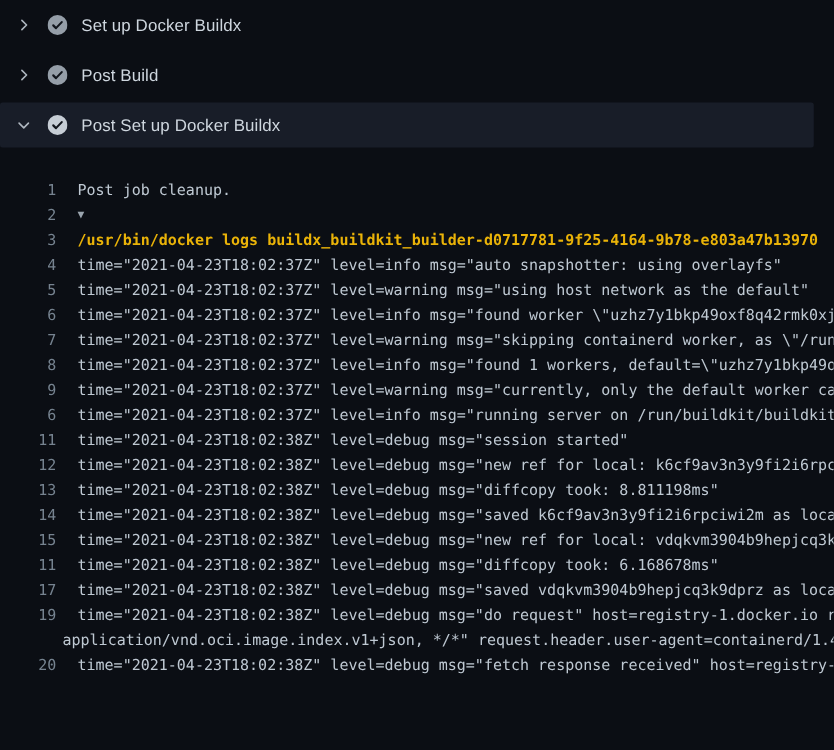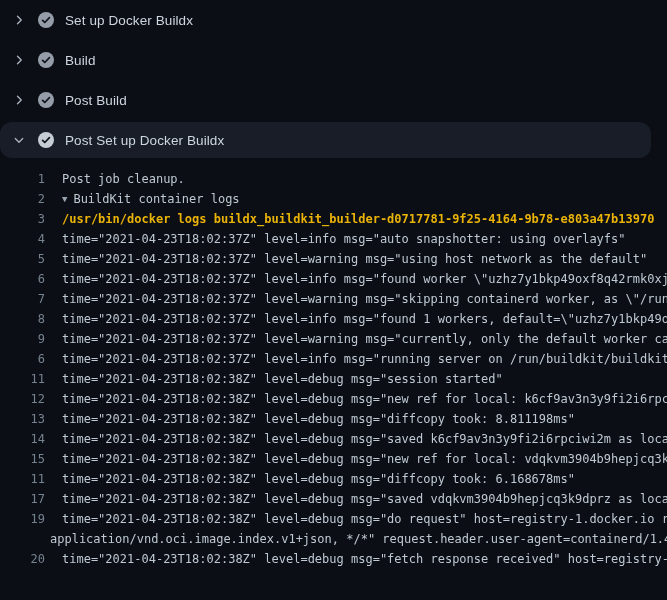--- a/index.html
+++ b/index.html
@@ -9,22 +9,22 @@
     font-family:"Liberation Sans", sans-serif;
     -webkit-font-smoothing:antialiased;
   }
   
   .steps { width:651px; }
   .step {
     height:40px; display:flex; align-items:center;
     padding-left:12px; box-sizing:border-box; cursor:pointer;
   }
   .step.expanded {
-    height:36px; margin-top:2px; margin-bottom:2px;
-    background:#181d28; border-radius:12px;
+    height:36px; margin-top:2px; margin-bottom:15px;
+    background:#181d28; border-radius:2px;
   }
   .chev { width:14px; height:14px; display:flex; align-items:center; justify-content:center; margin-right:12px; color:#aeb6bf; }
   .chev svg { display:block; }
   .chev.down svg { transform:rotate(90deg); }
   .check { width:16px; height:16px; margin-right:11px; color:#959ea8; }
   .step.expanded .check { color:#c6cdd5; }
   .check svg { display:block; }
   .step-label { font-size:13.5px; color:#ced6de; letter-spacing:0.1px; }
   
   .log {
@@ -60,78 +60,63 @@
     </span>
     <span class="check">
       <svg width="16" height="16" viewBox="0 0 16 16">
           <circle cx="8" cy="8" r="8" fill="currentColor"></circle>
           <path d="M4.6 8.3l2.2 2.2 4.6-4.8" fill="none" stroke="#11151c" stroke-width="1.7" stroke-linecap="round" stroke-linejoin="round"></path>
         </svg>
     </span>
     <span class="step-label">Set up Docker Buildx</span>
   </div>
 
+
   <div class="step">
     <span class="chev">
       <svg width="12" height="12" viewBox="0 0 16 16">
           <path d="M6 3l5 5-5 5" fill="none" stroke="currentColor" stroke-width="1.7" stroke-linecap="round" stroke-linejoin="round"></path>
         </svg>
     </span>
     <span class="check">
       <svg width="16" height="16" viewBox="0 0 16 16">
           <circle cx="8" cy="8" r="8" fill="currentColor"></circle>
           <path d="M4.6 8.3l2.2 2.2 4.6-4.8" fill="none" stroke="#11151c" stroke-width="1.7" stroke-linecap="round" stroke-linejoin="round"></path>
         </svg>
     </span>
-    <span class="step-label">Build</span>
-  </div>
-
-  <div class="step">
-    <span class="chev">
+    <span class="step-label">Post Build</span>
+  </div>
+
+  <div class="step expanded">
+    <span class="chev down">
       <svg width="12" height="12" viewBox="0 0 16 16">
           <path d="M6 3l5 5-5 5" fill="none" stroke="currentColor" stroke-width="1.7" stroke-linecap="round" stroke-linejoin="round"></path>
         </svg>
     </span>
     <span class="check">
       <svg width="16" height="16" viewBox="0 0 16 16">
           <circle cx="8" cy="8" r="8" fill="currentColor"></circle>
           <path d="M4.6 8.3l2.2 2.2 4.6-4.8" fill="none" stroke="#11151c" stroke-width="1.7" stroke-linecap="round" stroke-linejoin="round"></path>
         </svg>
     </span>
-    <span class="step-label">Post Build</span>
-  </div>
-
-  <div class="step expanded">
-    <span class="chev down">
-      <svg width="12" height="12" viewBox="0 0 16 16">
-          <path d="M6 3l5 5-5 5" fill="none" stroke="currentColor" stroke-width="1.7" stroke-linecap="round" stroke-linejoin="round"></path>
-        </svg>
-    </span>
-    <span class="check">
-      <svg width="16" height="16" viewBox="0 0 16 16">
-          <circle cx="8" cy="8" r="8" fill="currentColor"></circle>
-          <path d="M4.6 8.3l2.2 2.2 4.6-4.8" fill="none" stroke="#11151c" stroke-width="1.7" stroke-linecap="round" stroke-linejoin="round"></path>
-        </svg>
-    </span>
     <span class="step-label">Post Set up Docker Buildx</span>
   </div>
 
 </div>
 
 <div class="log">
 
   <div class="row">
     <span class="ln">1</span>
     <span class="lt">Post job cleanup.</span>
   </div>
 
   <div class="row group">
     <span class="ln">2</span>
     <span class="tri">▼</span>
-    <span class="lt">BuildKit container logs</span>
   </div>
 
   <div class="row cmd">
     <span class="ln">3</span>
     <span class="lt">/usr/bin/docker logs buildx_buildkit_builder-d0717781-9f25-4164-9b78-e803a47b13970</span>
   </div>
 
   <div class="row">
     <span class="ln">4</span>
     <span class="lt">time="2021-04-23T18:02:37Z" level=info msg="auto snapshotter: using overlayfs"</span>

